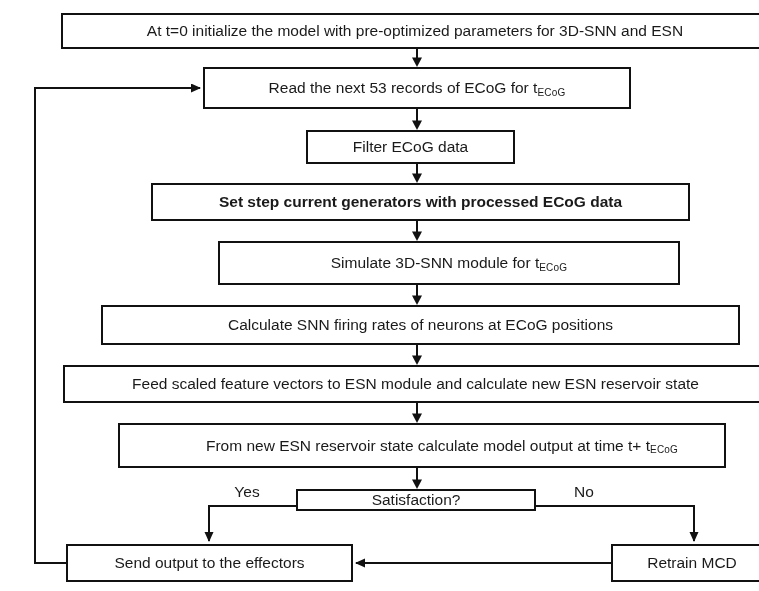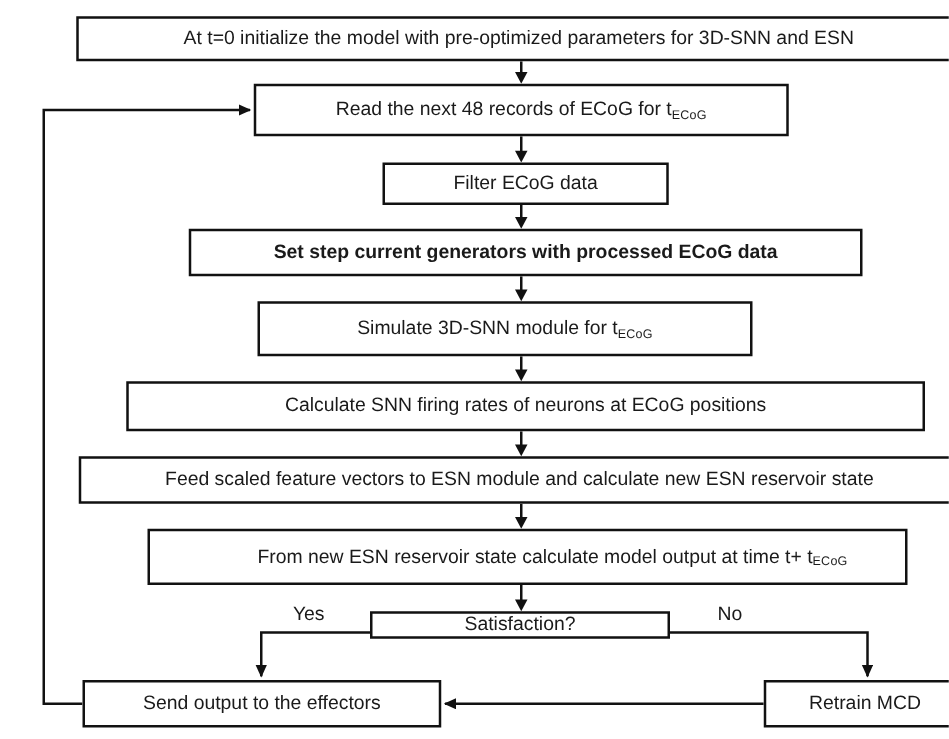--- a/index.html
+++ b/index.html
@@ -85,33 +85,33 @@
       <path d="M390,413.5 L400,413.5 L395,423 Z"></path>
       <path d="M390,479.5 L400,479.5 L395,489 Z"></path>
     </g>
   </svg>
 
   <div class="node" style="left:39px; top:13px; width:708px; height:36px;">
     <span>At t=0 initialize the model with pre-optimized parameters for 3D-SNN and ESN</span>
   </div>
 
   <div class="node" style="left:181px; top:67px; width:428px; height:42px;">
-    <span>Read the next 48 records of ECoG for t</span>
+    <span>Read the next 53 records of ECoG for t</span>
       <span class="sub">ECoG</span>
   </div>
 
-  <div class="node" style="left:284px; top:130px; width:229px; height:34px;">
+  <div class="node" style="left:284px; top:130px; width:209px; height:34px;">
     <span>Filter ECoG data</span>
   </div>
 
   <div class="node" style="left:129px; top:183px; width:539px; height:38px;font-weight:bold;">
     <span>Set step current generators with processed ECoG data</span>
   </div>
 
-  <div class="node" style="left:184px; top:241px; width:396px; height:44px;">
+  <div class="node" style="left:196px; top:241px; width:462px; height:44px;">
     <span>Simulate 3D-SNN module for t</span>
       <span class="sub">ECoG</span>
   </div>
 
   <div class="node" style="left:79px; top:305px; width:639px; height:40px;">
     <span>Calculate SNN firing rates of neurons at ECoG positions</span>
   </div>
 
   <div class="node" style="left:41px; top:365px; width:705px; height:38px;">
     <span>Feed scaled feature vectors to ESN module and calculate new ESN reservoir state</span>

